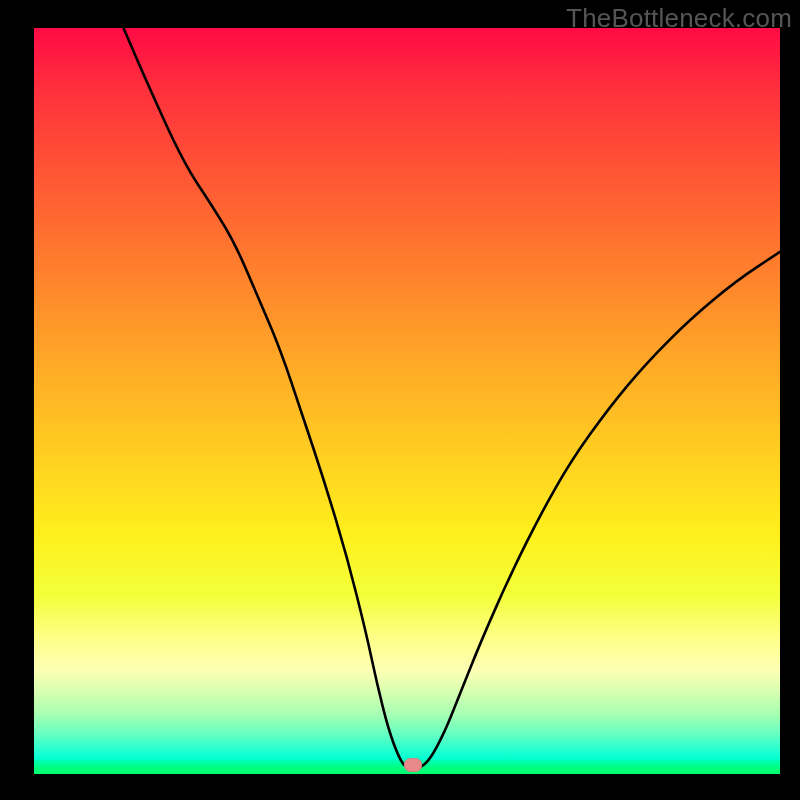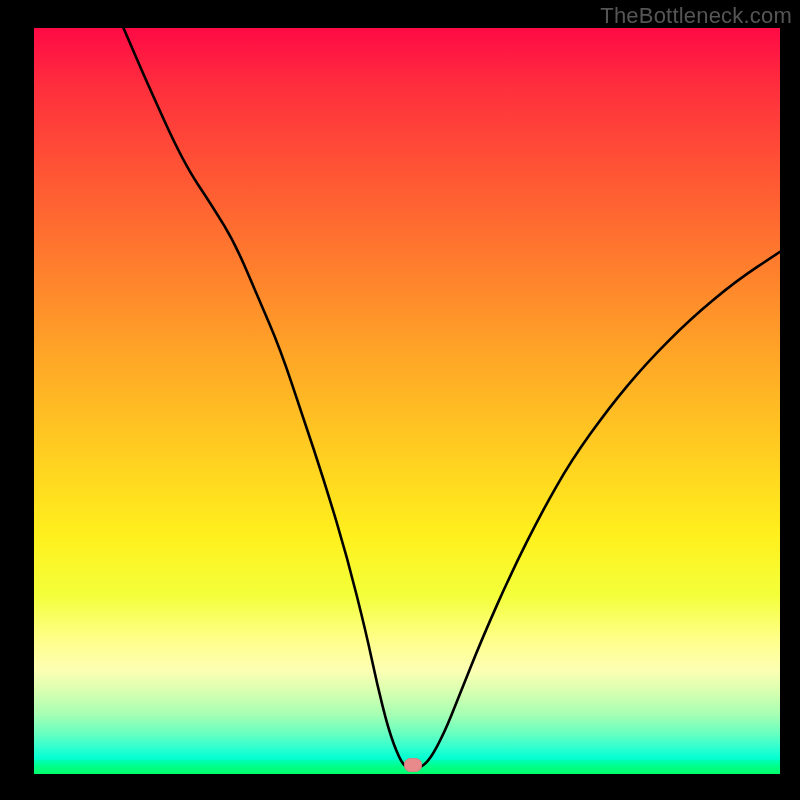--- a/index.html
+++ b/index.html
@@ -14,21 +14,21 @@
   .frame {
     width: 800px;
     height: 800px;
     background: #000;
     position: relative;
   }
   .watermark {
     position: absolute;
     top: 3px;
     right: 8px;
-    font-size: 22px;
+    font-size: 26px;
     color: #555;
     font-weight: 500;
     z-index: 5;
     letter-spacing: 0.2px;
   }
   
   .plot {
     position: absolute;
     left: 34px;
     top: 28px;

